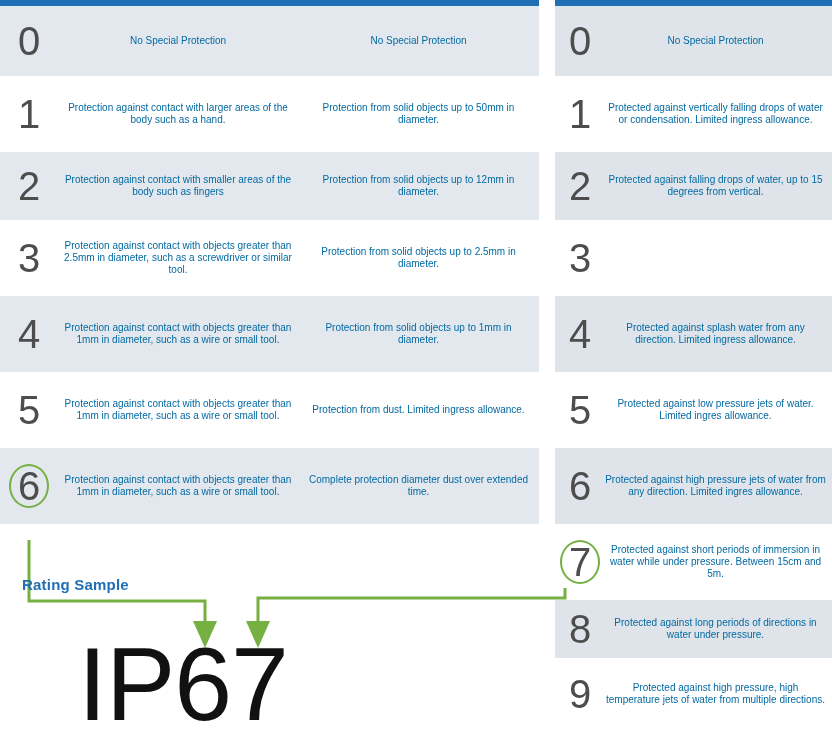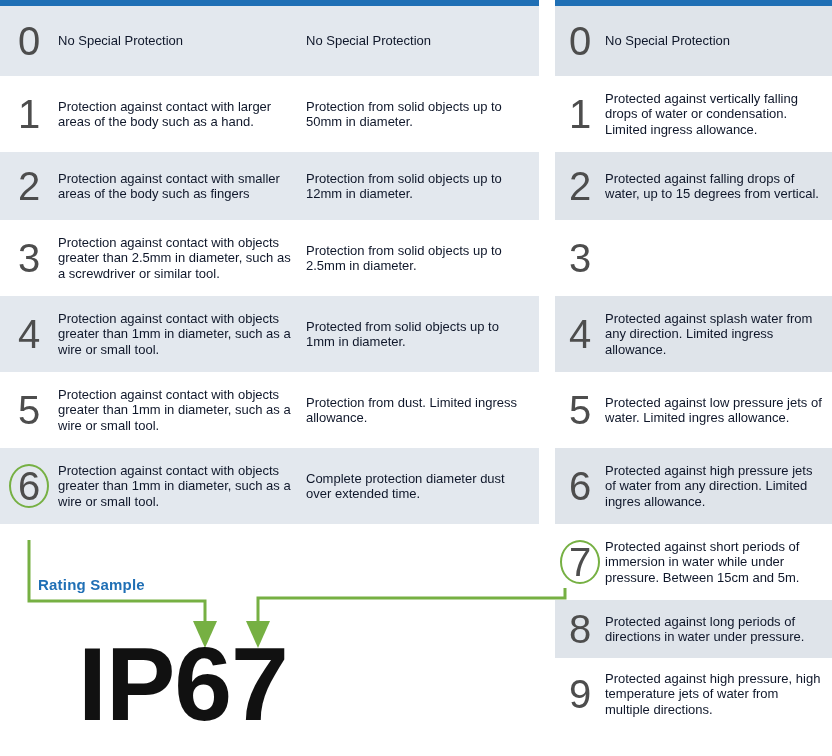--- a/index.html
+++ b/index.html
@@ -66,24 +66,25 @@
   .col-left .digit {
     width: 58px;
     font-size: 40px;
   }
   .col-right .digit {
     width: 50px;
     font-size: 40px;
   }
 
   .desc {
-    font-size: 13px;
-    color: #0f172a;
+    font-size: 10px;
+    color: #0369a1;
     line-height: 1.18;
     padding-right: 8px;
+    text-align: center;
   }
   .col-left .desc-a { flex: 0 0 240px; }
   .col-left .desc-b { flex: 1 1 auto; }
   .col-right .desc  { flex: 1 1 auto; padding-right: 6px; }
 
   
   .circled {
     position: relative;
   }
   .circled::after {
@@ -96,35 +97,35 @@
     margin-left: -20px;
     margin-top: -22px;
     border: 2px solid #76b043;
     border-radius: 50%;
     box-sizing: border-box;
   }
 
   
   .rating-label {
     position: absolute;
-    left: 38px;
+    left: 22px;
     top: 576px;
     font-size: 15px;
     font-weight: bold;
     color: #1f6fb5;
     letter-spacing: 0.2px;
   }
 
   
   .ip-text {
     position: absolute;
     left: 78px;
     top: 632px;
     font-size: 104px;
-    font-weight: bold;
+    font-weight: normal;
     color: #111111;
     letter-spacing: -1px;
     line-height: 1;
     font-family: "Liberation Sans", sans-serif;
   }
 
   
   #connectors {
     position: absolute;
     left: 0; top: 0;
@@ -163,21 +164,21 @@
 
     <div class="row plain" style="height:76px">
       <div class="digit">3</div>
       <div class="desc desc-a">Protection against contact with objects greater than 2.5mm in diameter, such as a screwdriver or similar tool.</div>
       <div class="desc desc-b">Protection from solid objects up to 2.5mm in diameter.</div>
     </div>
 
     <div class="row shade" style="height:76px">
       <div class="digit">4</div>
       <div class="desc desc-a">Protection against contact with objects greater than 1mm in diameter, such as a wire or small tool.</div>
-      <div class="desc desc-b">Protected from solid objects up to 1mm in diameter.</div>
+      <div class="desc desc-b">Protection from solid objects up to 1mm in diameter.</div>
     </div>
 
     <div class="row plain" style="height:76px">
       <div class="digit">5</div>
       <div class="desc desc-a">Protection against contact with objects greater than 1mm in diameter, such as a wire or small tool.</div>
       <div class="desc desc-b">Protection from dust. Limited ingress allowance.</div>
     </div>
 
     <div class="row shade" style="height:76px">
       <div class="digit circled">6</div>

